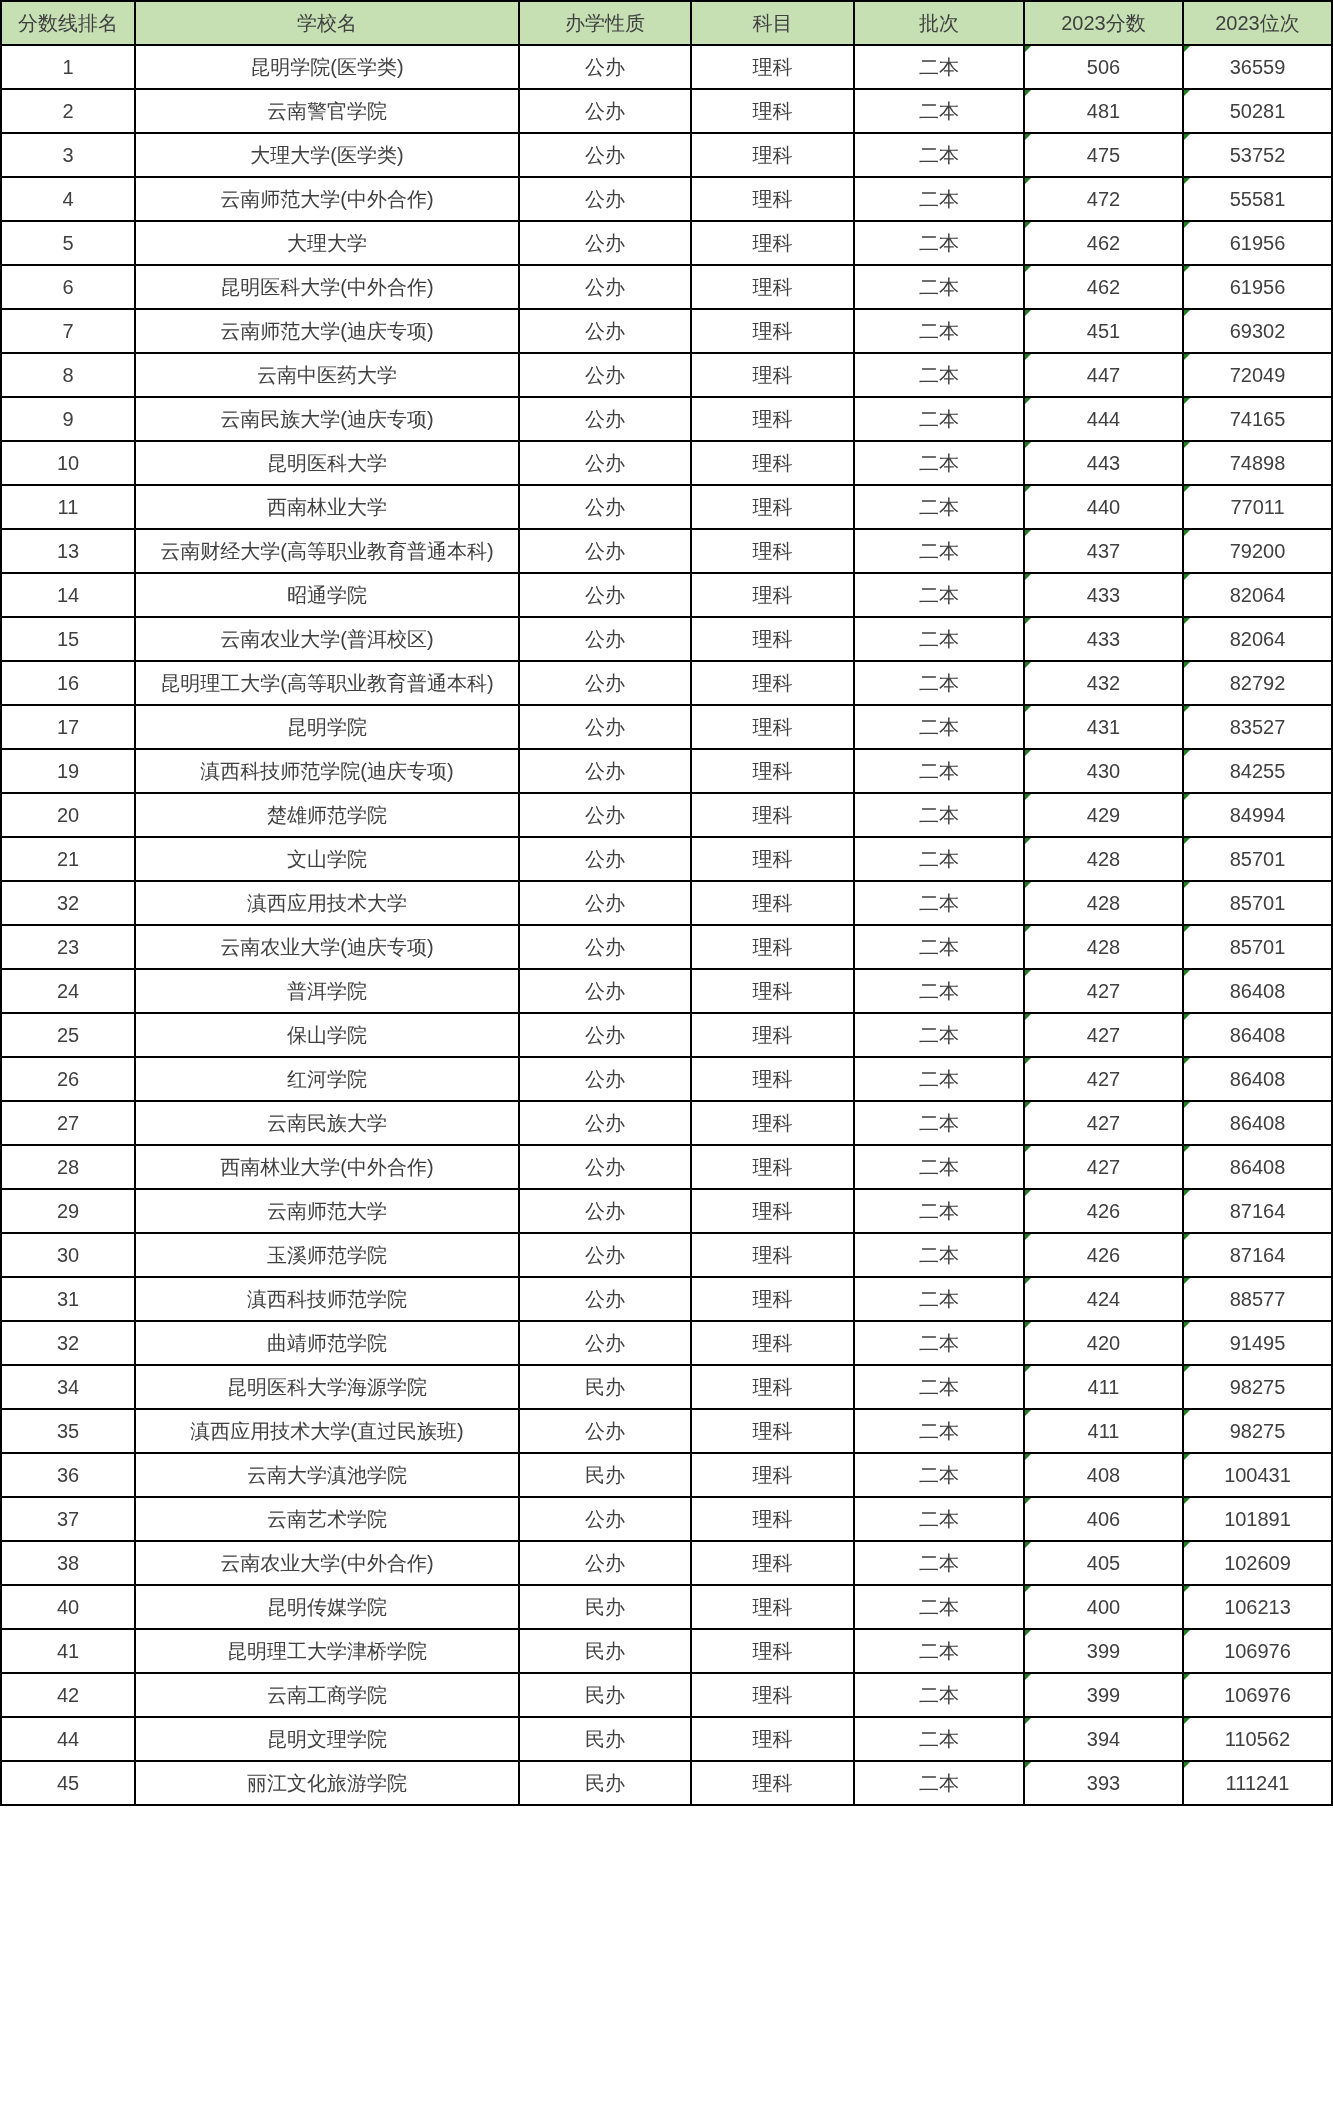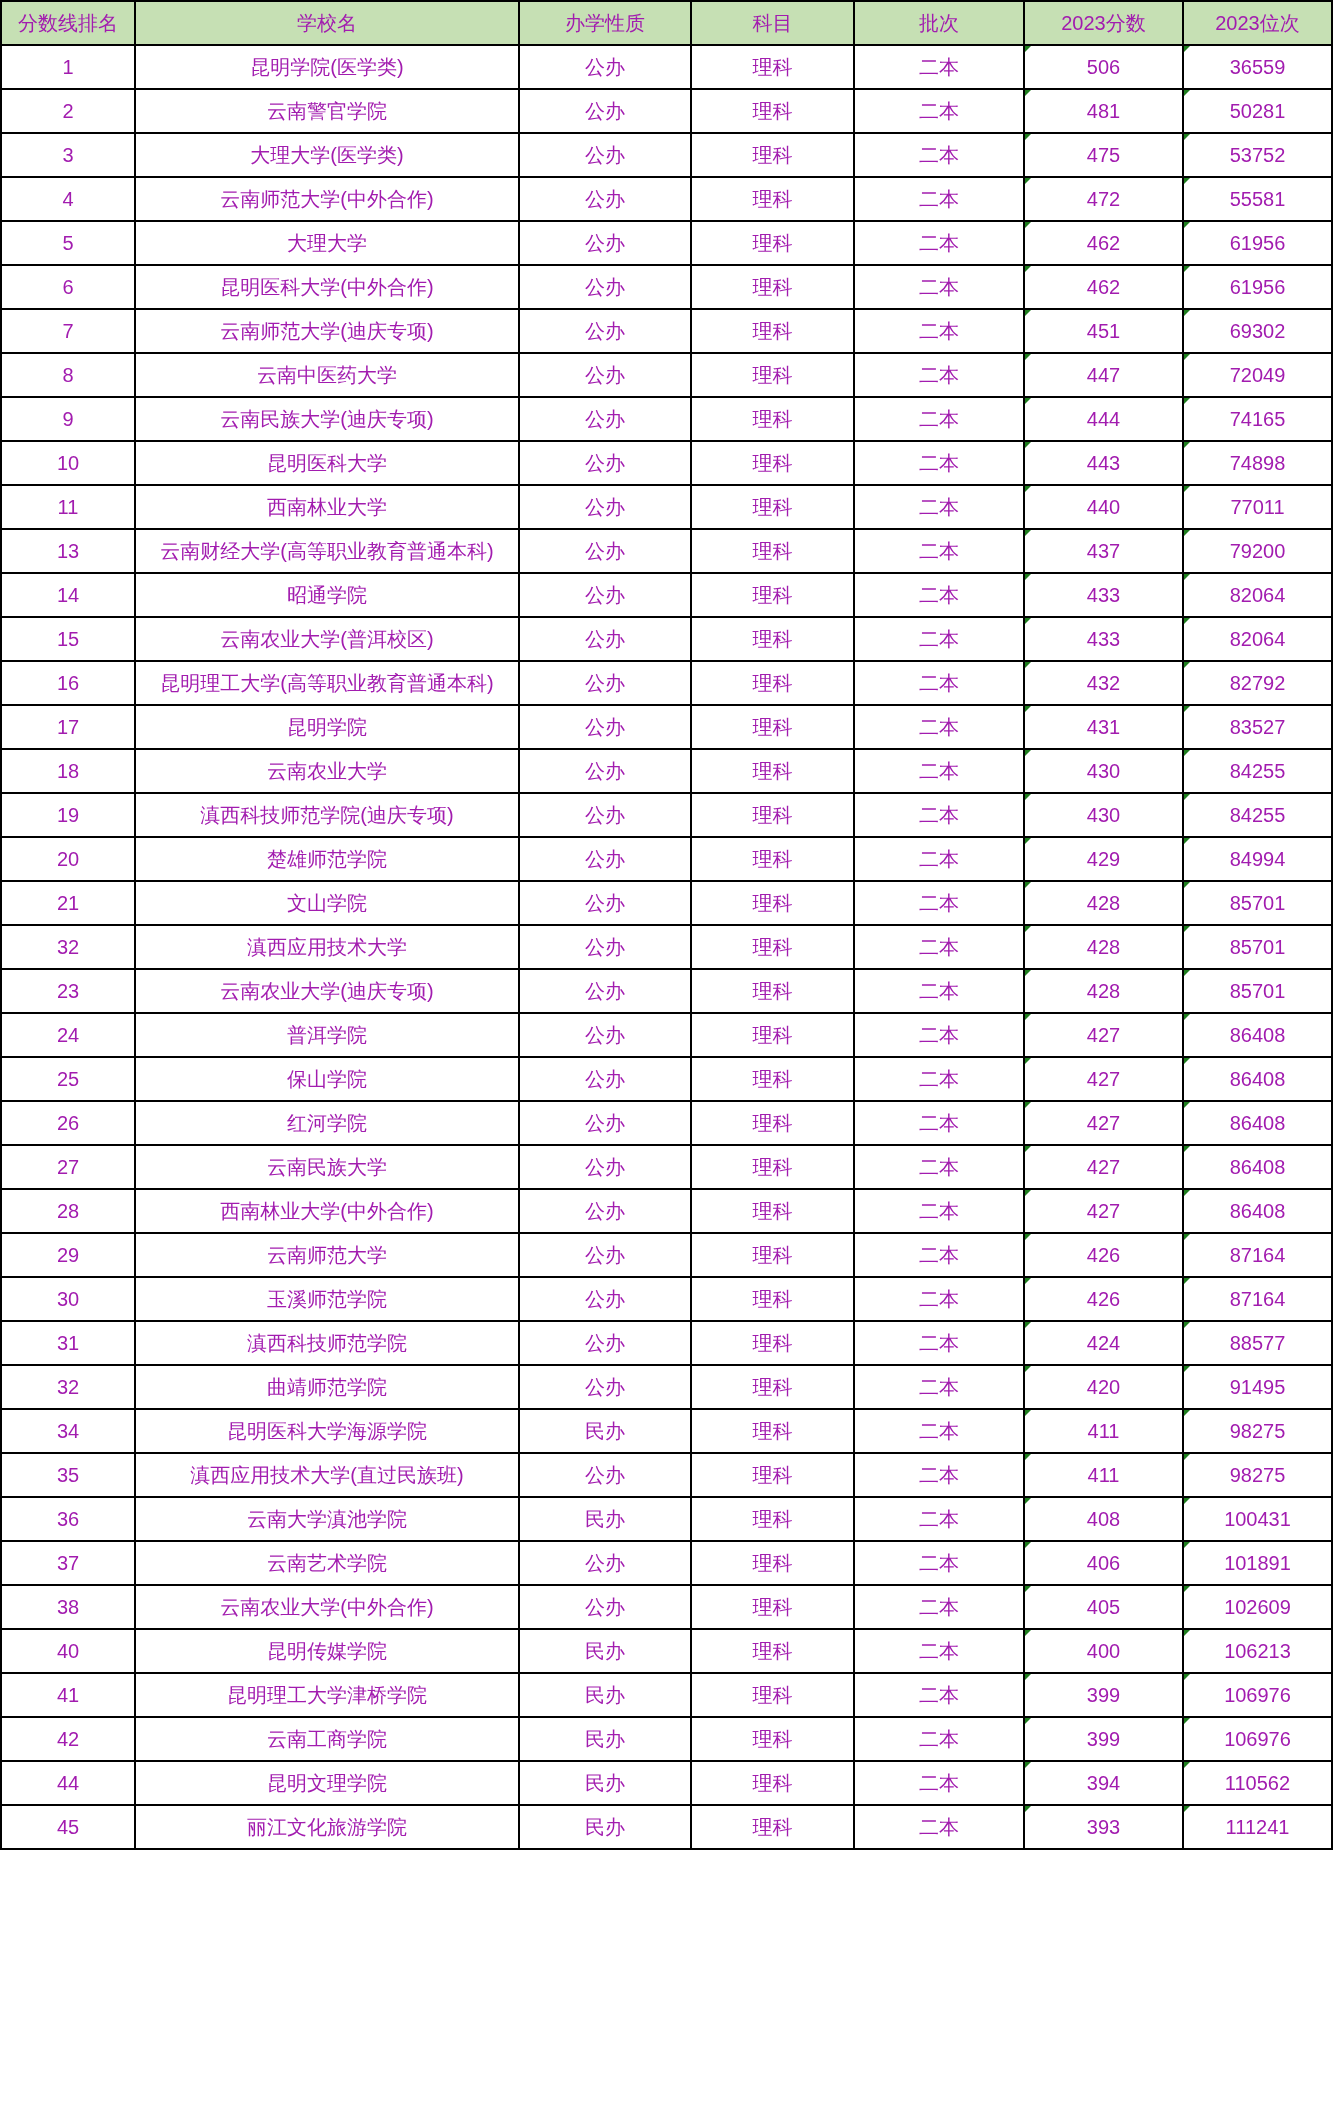--- a/index.html
+++ b/index.html
@@ -4,21 +4,21 @@
 <style>
   html, body { margin: 0; padding: 0; background: #ffffff; }
   body { width: 1333px; height: 2117px; overflow: hidden; }
   table.sheet {
     border-collapse: collapse;
     table-layout: fixed;
     width: 1331px;
     margin: 0;
     font-family: "Liberation Sans", "DejaVu Sans", sans-serif;
     font-size: 20px;
-    color: #a21caf;
+    color: #404040;
   }
   table.sheet th, table.sheet td {
     border: 2px solid #000000;
     height: 42px;
     padding: 0;
     text-align: center;
     vertical-align: middle;
     white-space: nowrap;
     overflow: hidden;
     position: relative;
@@ -207,29 +207,20 @@
       <tr>
         <td>17</td>
         <td>昆明学院</td>
         <td>公办</td>
         <td>理科</td>
         <td>二本</td>
         <td class="numtext">431</td>
         <td class="numtext">83527</td>
       </tr>
       <tr>
-        <td>18</td>
-        <td>云南农业大学</td>
-        <td>公办</td>
-        <td>理科</td>
-        <td>二本</td>
-        <td class="numtext">430</td>
-        <td class="numtext">84255</td>
-      </tr>
-      <tr>
         <td>19</td>
         <td>滇西科技师范学院(迪庆专项)</td>
         <td>公办</td>
         <td>理科</td>
         <td>二本</td>
         <td class="numtext">430</td>
         <td class="numtext">84255</td>
       </tr>
       <tr>
         <td>20</td>

